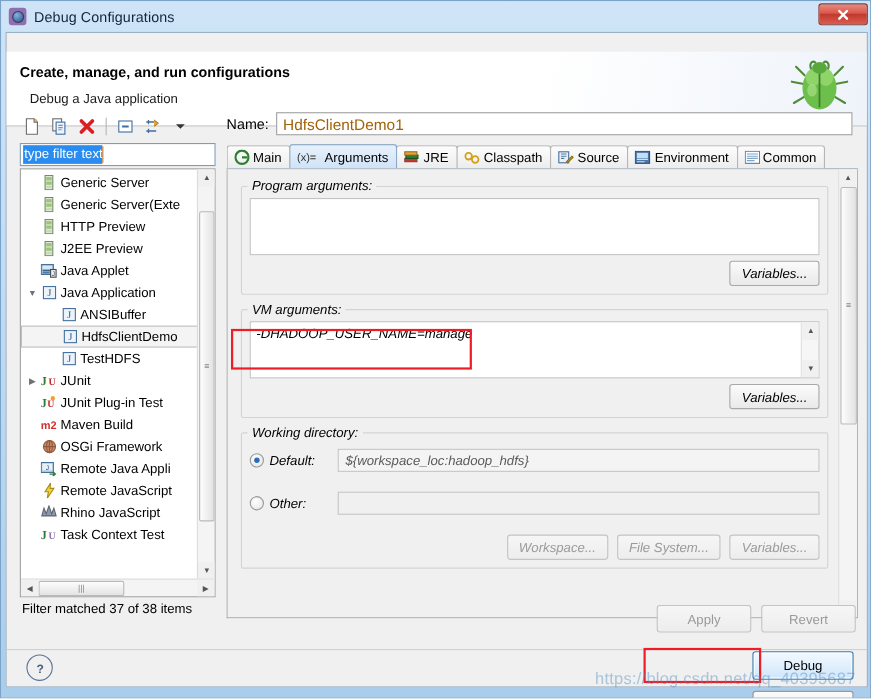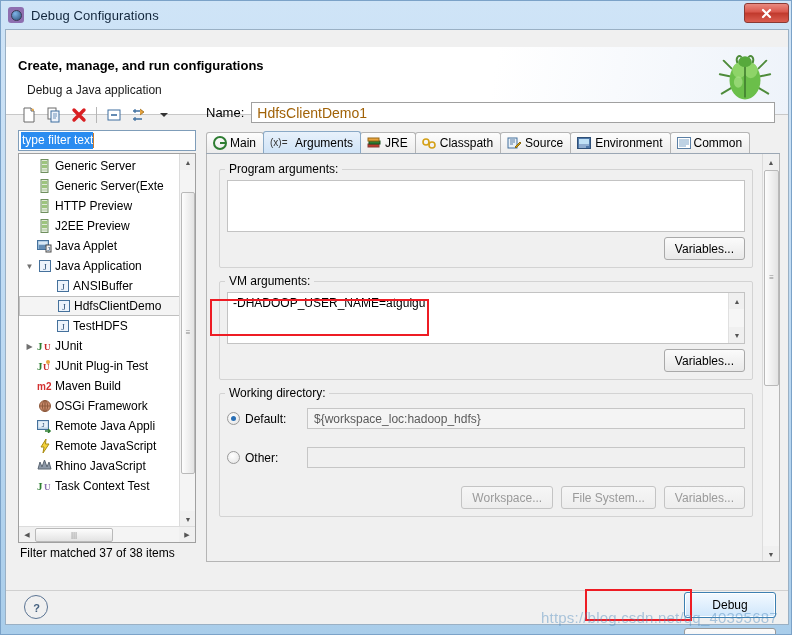--- a/index.html
+++ b/index.html
@@ -199,21 +199,21 @@
     height: 22px; z-index: 3; position: relative;
   }
 
   #tab-content {
     position: absolute; left: 0; top: 52px;
     width: 574px; height: 408px;
     background: #f0f0f0;
     border: 1px solid #b5b5b5; border-top: none;
     overflow: hidden;
   }
-  #content-inner { position: absolute; left: 0; top: 0; width: 556px; height: 408px; padding: 8px 10px 0 12px; }
+  #content-inner { position: absolute; left: 0; top: 0; width: 556px; height: 408px; padding: 8px 10px 0 12px; font-style: italic; }
 
   .group { position: relative; margin-bottom: 4px; }
   .group-border {
     position: absolute; left: 0; top: 7px; right: 0; bottom: 0;
     border: 1px solid #d3d3d3; border-radius: 2px;
   }
   .group-title {
     position: relative; display: inline-block;
     background: #f0f0f0; padding: 0 4px; margin-left: 6px;
     font-size: 12px; color: #000; z-index: 2;
@@ -696,21 +696,21 @@
                 <div class="btn">Variables...</div>
               </div>
             </div>
           </div>
 
           <div class="group" style="margin-top:6px;">
             <div class="group-border"></div>
             <span class="group-title">VM arguments:</span>
             <div class="group-body">
               <div class="textarea">
-                <span>-DHADOOP_USER_NAME=atguigu</span>
+                <span>-DHADOOP_USER_NAME=manage</span>
                 <div class="ta-scroll">
                   <div class="sb-arrow">▲</div>
                   <div class="sb-arrow">▼</div>
                 </div>
               </div>
               <div class="btn-row">
                 <div class="btn">Variables...</div>
               </div>
             </div>
           </div>
@@ -742,20 +742,24 @@
         <div id="content-vscroll">
           <div class="sb-arrow">▲</div>
           <div id="content-vthumb">
             <span class="grip">≡</span>
           </div>
           <div class="sb-arrow" style="position:absolute;bottom:0;left:0;">▼</div>
         </div>
       </div>
     </div>
 
+    <div id="apply-row">
+      <div class="btn disabled">Apply</div>
+      <div class="btn disabled">Revert</div>
+    </div>
 
     <div id="bottom-sep"></div>
 
     <div id="help-btn">
       <svg width="13" height="13" viewBox="0 0 13 13">
         <text x="6.5" y="10.5" font-size="11" text-anchor="middle" fill="#44607f" font-family="Liberation Sans, sans-serif">?</text>
       </svg>
     </div>
 
     <div id="final-row">

